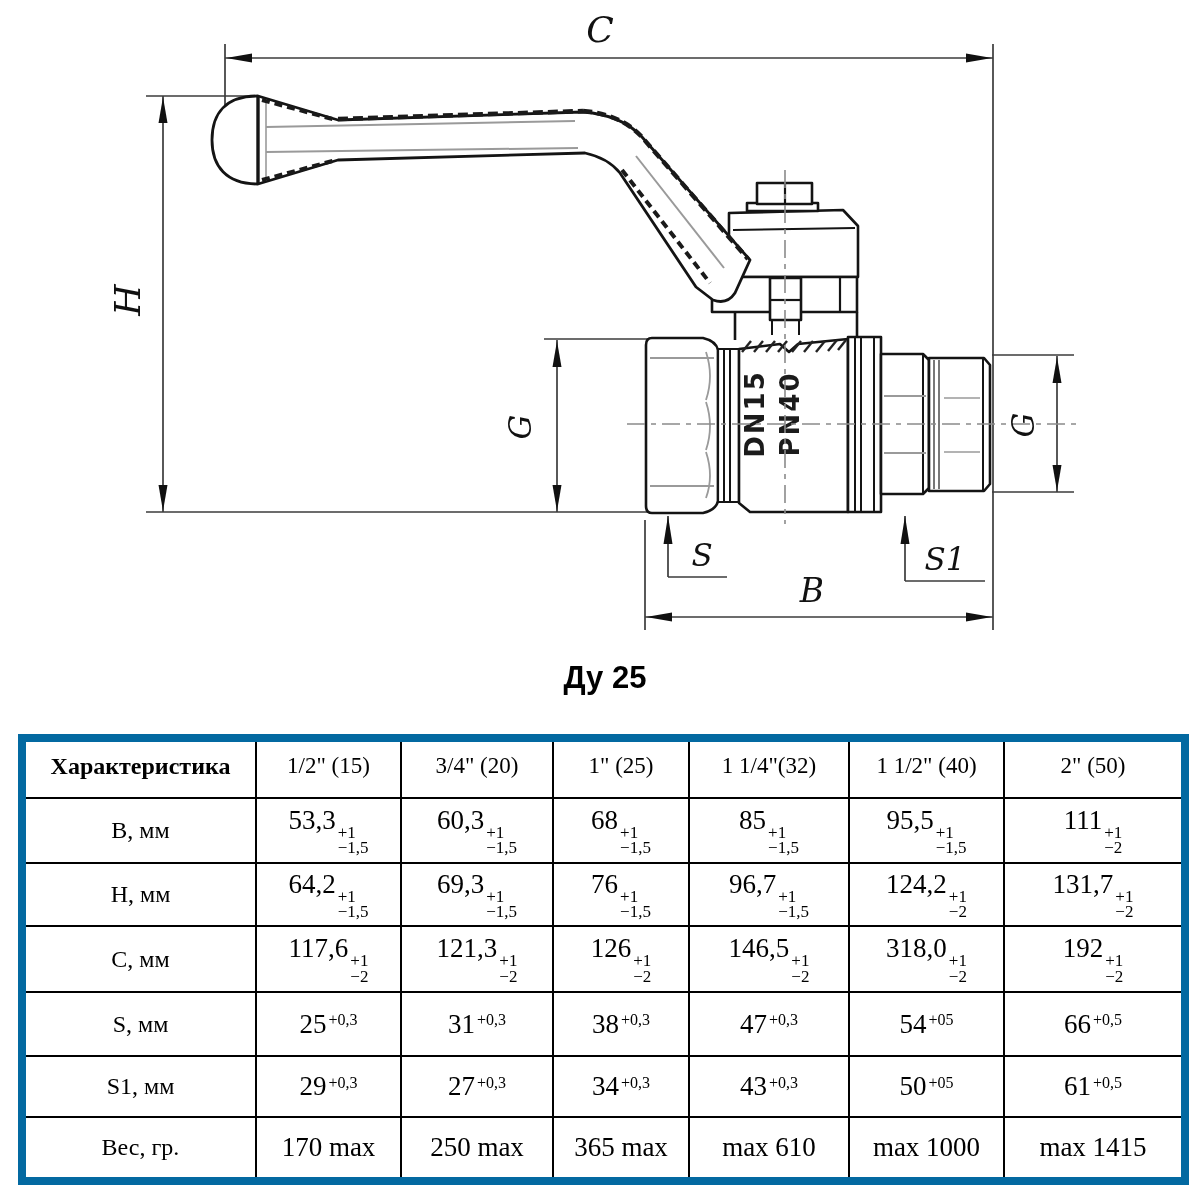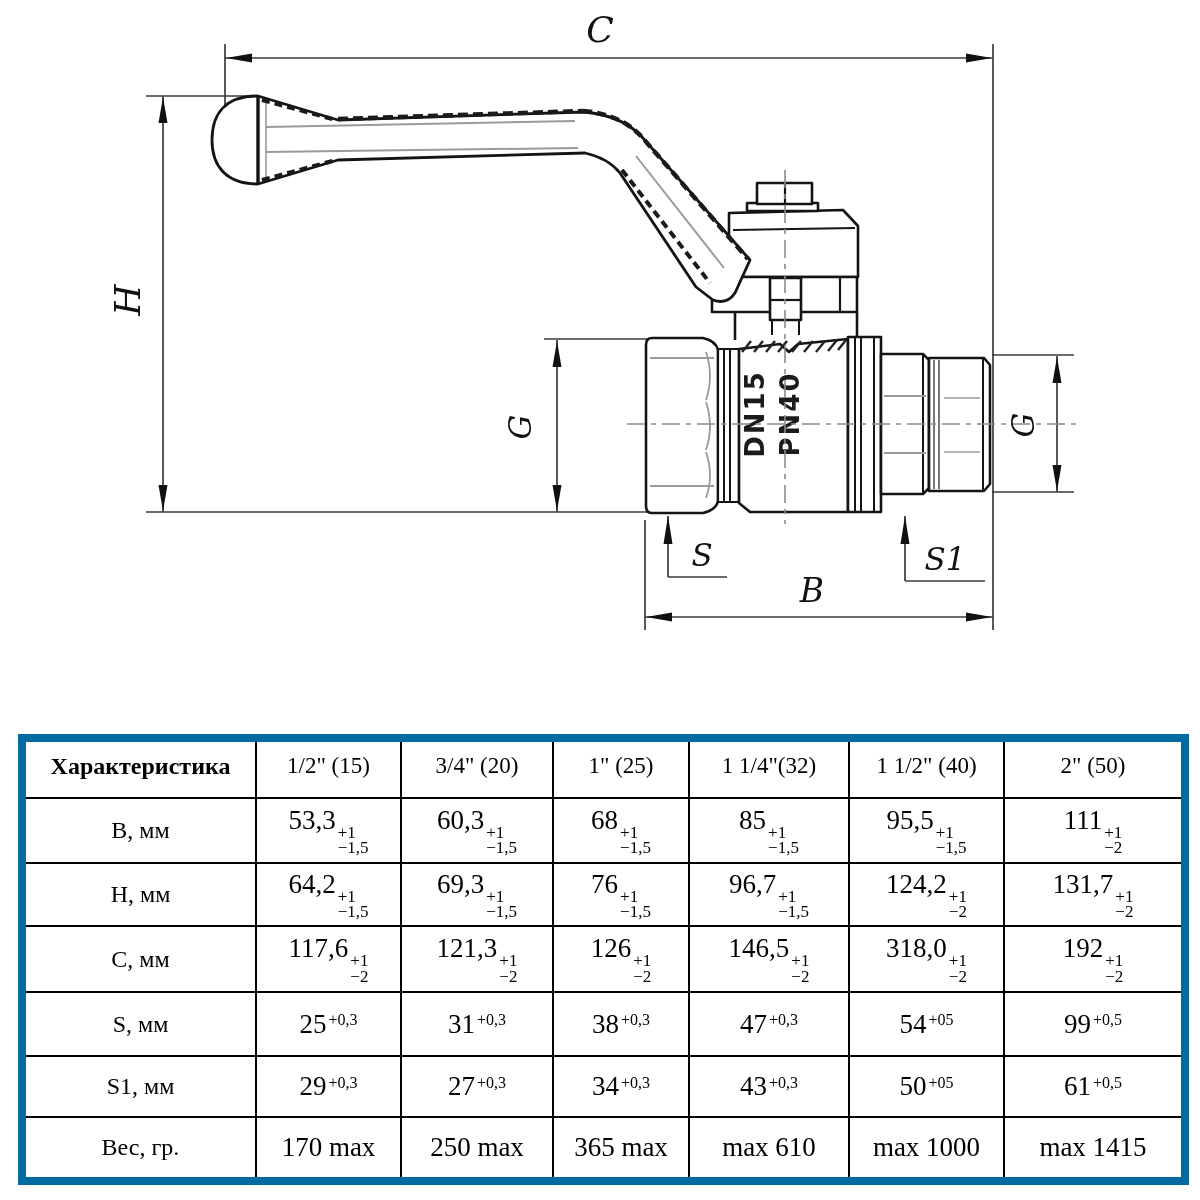--- a/index.html
+++ b/index.html
@@ -153,20 +153,21 @@
 
   <text class="dim" x="600" y="42" font-size="36" text-anchor="middle">C</text>
   <text class="dim" font-size="36" text-anchor="middle" transform="translate(140 300) rotate(-90)">H</text>
   <text class="dim" font-size="31" text-anchor="middle" transform="translate(531 427) rotate(-90)">G</text>
   <text class="dim" font-size="31" text-anchor="middle" transform="translate(1034 425) rotate(-90)">G</text>
   <text class="dim" x="702" y="566" font-size="31" text-anchor="middle">S</text>
   <text class="dim" x="945" y="570" font-size="31" text-anchor="middle">S1</text>
   <text class="dim" x="812" y="602" font-size="33" text-anchor="middle">B</text>
 </svg>
 
+<div class="caption">Ду 25</div>
 
 <div class="tbl-wrap">
   <table class="spec">
     <colgroup>
       <col style="width:234px">
           <col style="width:145px">
           <col style="width:152px">
       <col style="width:136px">
           <col style="width:160px">
           <col style="width:155px">
@@ -263,21 +264,21 @@
                 <span class="b">−2</span>
               </span></td>
           </tr>
           <tr style="height: 64px;">
             <td class="lbl">S, мм</td>
             <td class="val"><span>25</span><span class="supx">+0,3</span></td>
             <td class="val"><span>31</span><span class="supx">+0,3</span></td>
             <td class="val"><span>38</span><span class="supx">+0,3</span></td>
             <td class="val"><span>47</span><span class="supx">+0,3</span></td>
             <td class="val"><span>54</span><span class="supx">+05</span></td>
-            <td class="val"><span>99</span><span class="supx">+0,5</span></td>
+            <td class="val"><span>66</span><span class="supx">+0,5</span></td>
           </tr>
           <tr style="height: 61px;">
             <td class="lbl">S1, мм</td>
             <td class="val"><span>29</span><span class="supx">+0,3</span></td>
             <td class="val"><span>27</span><span class="supx">+0,3</span></td>
             <td class="val"><span>34</span><span class="supx">+0,3</span></td>
             <td class="val"><span>43</span><span class="supx">+0,3</span></td>
             <td class="val"><span>50</span><span class="supx">+05</span></td>
             <td class="val"><span>61</span><span class="supx">+0,5</span></td>
           </tr>

